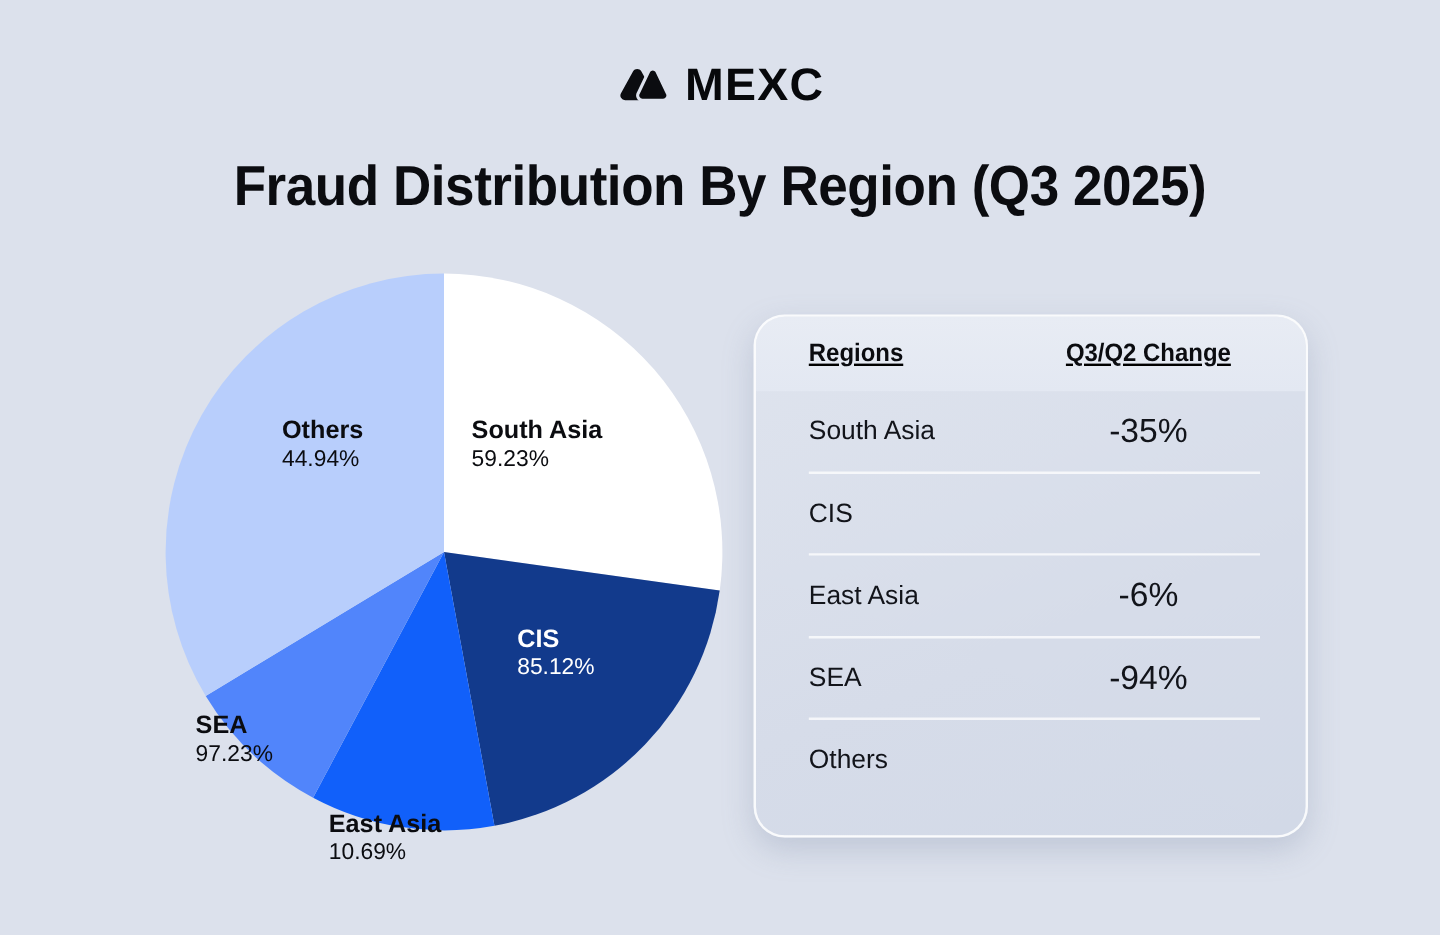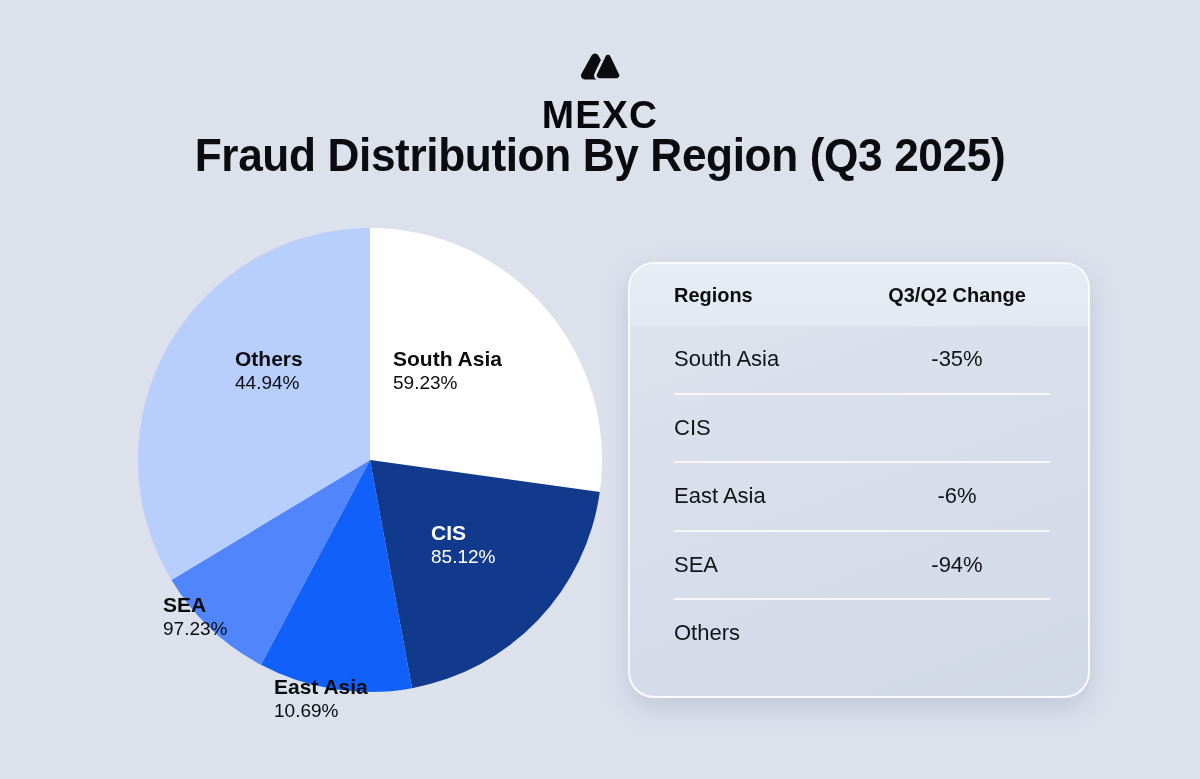--- a/index.html
+++ b/index.html
@@ -18,21 +18,20 @@
   
   .brand {
     position: absolute;
     top: 52px;
     left: 0;
     width: 1200px;
     display: flex;
     align-items: center;
     justify-content: center;
     gap: 14px;
-    flex-direction: column;
   }
   .brand-mark {
     display: block;
     width: 44px;
     height: 30px;
   }
   .brand-name {
     font-size: 38px;
     font-weight: bold;
     letter-spacing: 1px;
@@ -110,20 +109,21 @@
     box-shadow: 0 10px 26px rgba(120,132,160,0.28),
                 inset 0 1px 0 rgba(255,255,255,0.7);
     overflow: hidden;
   }
   .card-head {
     display: flex;
     align-items: center;
     height: 62px;
     padding: 0 38px 0 44px;
     background: linear-gradient(180deg, #e8ecf4 0%, #e3e8f2 100%);
+    text-decoration: underline;
   }
   .card-head .h-region {
     flex: 1 1 auto;
     font-size: 21px;
     font-weight: bold;
     color: #0b0c10;
     transform: scaleX(0.95);
     transform-origin: left center;
   }
   .card-head .h-change {
@@ -145,21 +145,21 @@
   .row:first-child { border-top: none; }
   .row .r-name {
     flex: 1 1 auto;
     font-size: 22px;
     color: #12141a;
   }
   .row .r-val {
     flex: 0 0 auto;
     width: 186px;
     text-align: center;
-    font-size: 22px;
+    font-size: 28px;
     color: #12141a;
   }
 </style>
 </head>
 <body>
 
 <div class="brand">
   <span class="brand-mark">
     <svg viewBox="0 0 44 30" width="44" height="30" aria-hidden="true">
       <path d="M13.6 3.4a4 4 0 0 1 6.8 0l10.0 18.0a4 4 0 0 1-3.4 6.1H7.0a4 4 0 0 1-3.4-6.1z" fill="#0b0c10"></path>

